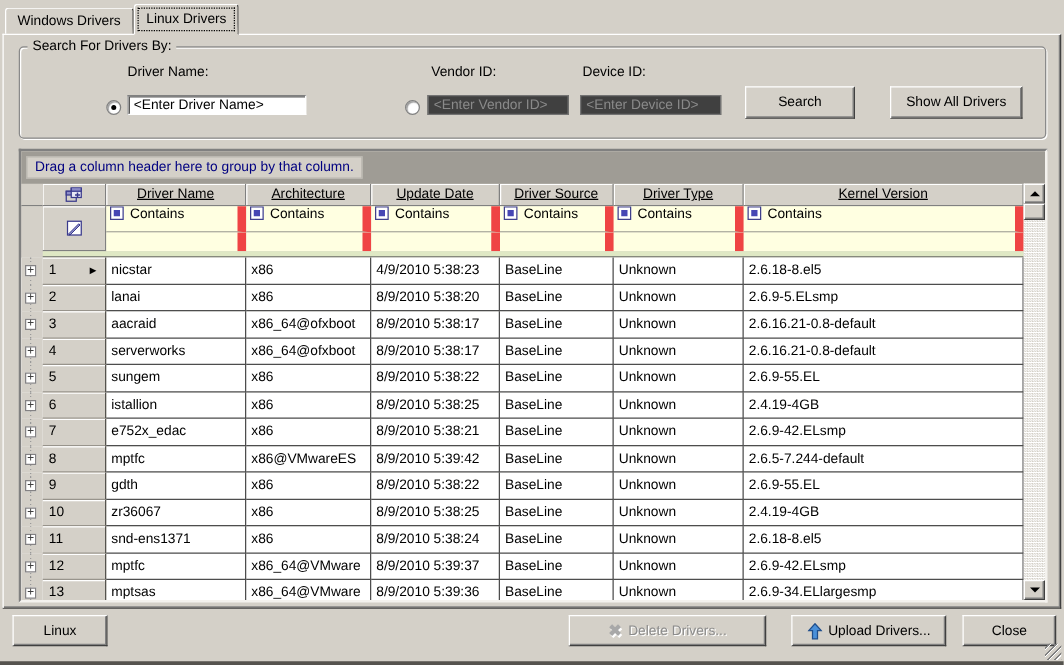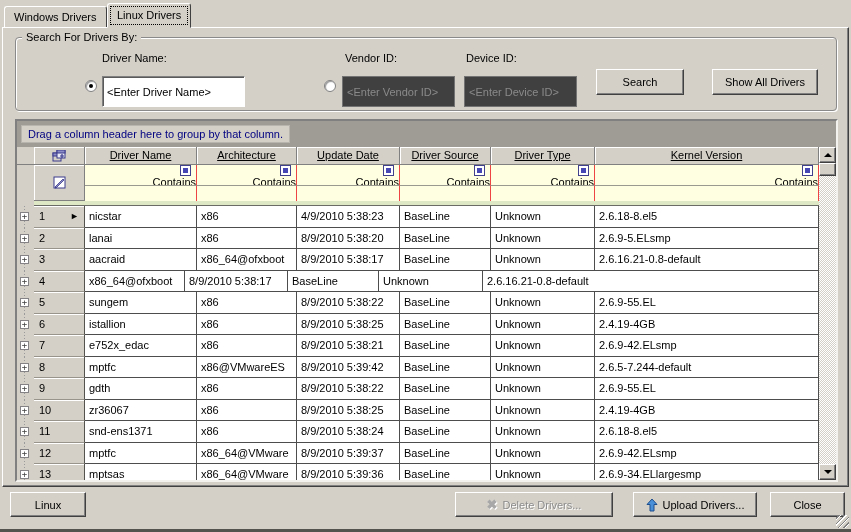--- a/index.html
+++ b/index.html
@@ -53,21 +53,21 @@
   .radio {
     position: absolute; width: 12px; height: 12px;
     background: #fff; border: 1px solid #808080; border-radius: 50%;
     box-shadow: inset 1px 1px 1px #9a9a9a;
   }
   .radio.checked::after {
     content: ""; position: absolute; left: 3px; top: 3px;
     width: 4px; height: 4px; border-radius: 50%; background: #000;
   }
   .tb {
-    position: absolute; height: 31px;
+    position: absolute; height: 16px;
     background: #fff;
     border: 1px solid; border-color: #808080 #fff #fff #808080;
     box-shadow: inset 1px 1px 0 #5a5a5a;
     font-family: "Liberation Sans", sans-serif; font-size: 11px;
     padding-left: 4px; color: #000;
   }
   .tb:disabled, .tb.disabled {
     background: #404040; color: #8a8a8a;
     border: 1px solid #737373; box-shadow: none;
   }
@@ -121,22 +121,22 @@
     background: #d4d0c8;
     border-right: 1px solid #808080; border-bottom: 1px solid #808080;
     box-shadow: inset 1px 1px 0 #fff;
     display: flex; align-items: center; justify-content: center;
   }
   .filtercols { flex: 1; display: flex; flex-direction: column; min-width: 0; }
   .frow1 { display: flex; height: 21px; flex: none; }
   .frow2 { display: flex; height: 15px; flex: none; }
   .fcell {
     background: #ffffe1;
-    border-right: 1px solid #ef4444; border-bottom: 1px solid #9a9a90;
-    display: flex; align-items: flex-end; overflow: hidden; white-space: nowrap; flex-direction: column;
+    border-right: 7px solid #ef4444; border-bottom: 1px solid #9a9a90;
+    display: flex; align-items: flex-start; overflow: hidden; white-space: nowrap;
   }
   .frow2 .fcell { border-bottom: none; }
   .containsbox {
     width: 11px; height: 11px; flex: none;
     background: #fff; border: 1px solid #40408c;
     margin: 0 5px 0 3px; position: relative;
   }
   .containsbox::after {
     content: ""; position: absolute; left: 2px; top: 2px;
     width: 5px; height: 5px; background: #4646b4;
@@ -368,20 +368,21 @@
   </div>
 
   <div class="drow">
     <div class="treecell w-tree">
       <span class="expandbox">+</span>
     </div>
     <div class="rowhdrcell w-rowhdr">
       <span class="rownum">4</span>
 
     </div>
+    <div class="dcell w-c0">serverworks</div>
     <div class="dcell w-c1">x86_64@ofxboot</div>
     <div class="dcell w-c2">8/9/2010 5:38:17</div>
     <div class="dcell w-c3">BaseLine</div>
     <div class="dcell w-c4">Unknown</div>
     <div class="dcell w-c5">2.6.16.21-0.8-default</div>
   </div>
 
   <div class="drow">
     <div class="treecell w-tree">
       <span class="expandbox">+</span>

